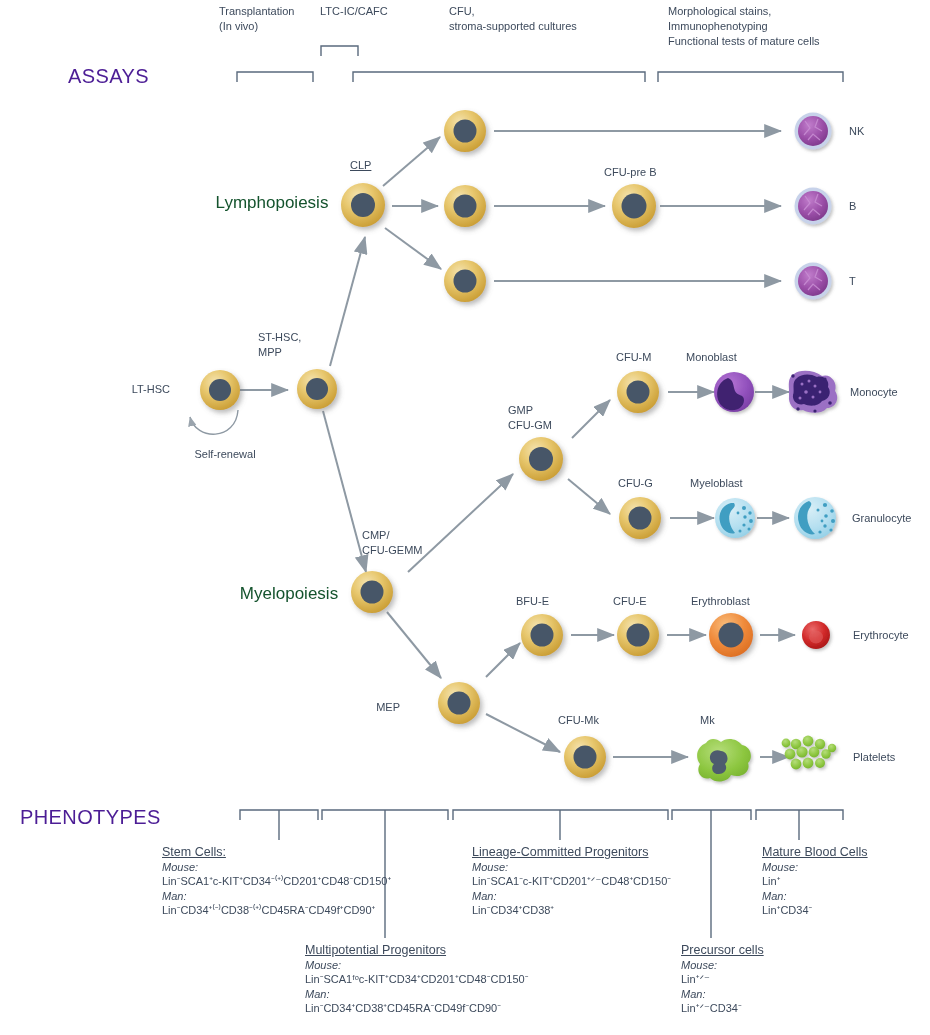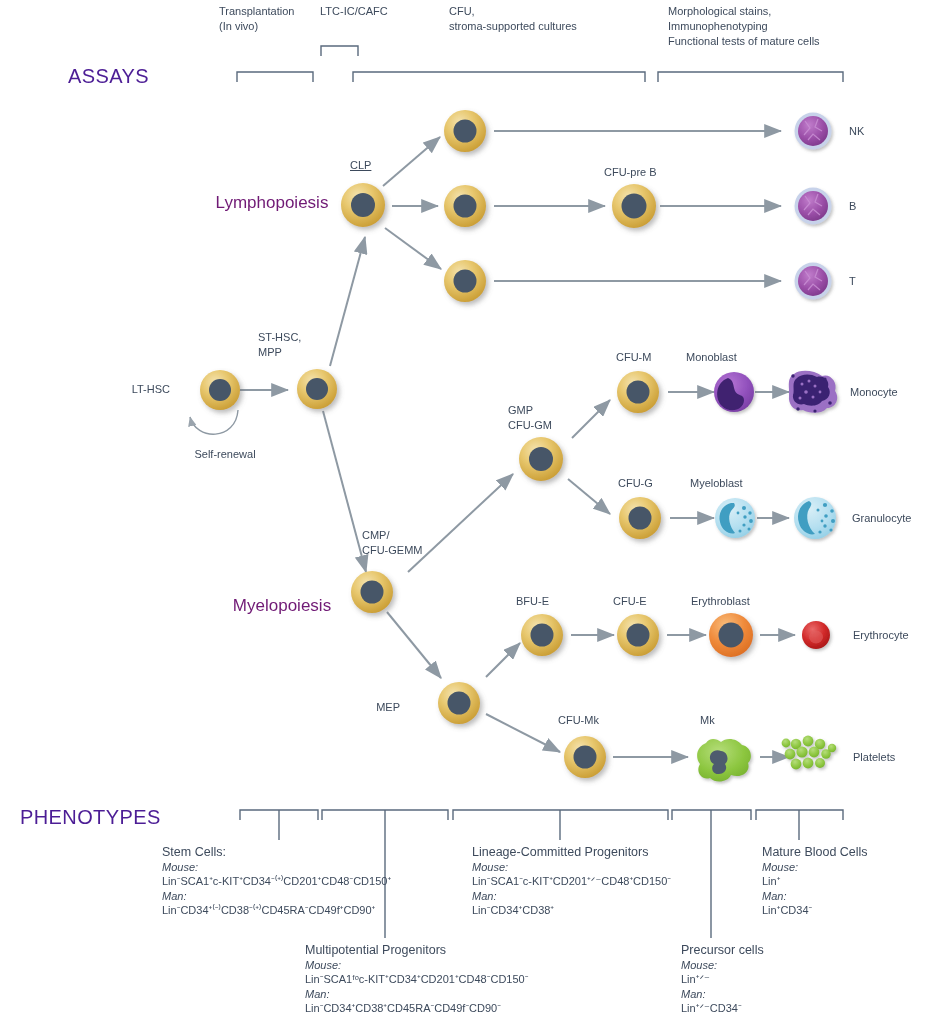--- a/index.html
+++ b/index.html
@@ -1,23 +1,23 @@
 <!DOCTYPE html>
 <html><head>
 <meta charset="utf-8">
 <style>
   html,body{margin:0;padding:0;background:#ffffff;}
   body{width:930px;height:1035px;position:relative;overflow:hidden;
        font-family:"Liberation Sans",sans-serif;color:#3d4a5c;}
   #stage{position:absolute;inset:0;}
   .lbl{position:absolute;font-size:11px;line-height:15px;color:#3d4a5c;white-space:pre;}
   .section-title{position:absolute;font-size:20px;letter-spacing:.4px;color:#4c1d95;}
-  .big{position:absolute;font-size:17px;color:#701a75;transform:translateX(-50%);text-align:center;}
+  .big{position:absolute;font-size:17px;color:#14532d;transform:translateX(-50%);text-align:center;}
   .ph-block{position:absolute;font-size:11px;line-height:14.2px;color:#3d4a5c;white-space:nowrap;}
-  .ph-head{font-size:12.5px;margin-bottom:1px;}
+  .ph-head{font-size:12.5px;margin-bottom:1px;text-decoration:underline;}
   .ph-it{font-style:italic;}
   svg{position:absolute;left:0;top:0;overflow:visible;}
 </style>
 </head>
 <body>
 
 <div id="stage">
 
   <svg width="930" height="1035" viewBox="0 0 930 1035">
     <defs>
@@ -316,21 +316,21 @@
 (In vivo)</div>
       <div class="lbl" style="left: 320px; top: 4px;">LTC-IC/CAFC</div>
       <div class="lbl" style="left: 449px; top: 4px;">CFU,
 stroma-supported cultures</div>
       <div class="lbl" style="left: 668px; top: 4px;">Morphological stains,
 Immunophenotyping
 Functional tests of mature cells</div>
     </div>
   <div id="lineageTitles">
       <div class="big" style="left: 272px; top: 193px;">Lymphopoiesis</div>
-      <div class="big" style="left: 282px; top: 584px; margin-top: 12px;">Myelopoiesis</div>
+      <div class="big" style="left: 289px; top: 584px;">Myelopoiesis</div>
     </div>
   <div id="nodeLabels">
       <div class="lbl" style="top: 382px; left: 170px; transform: translateX(-100%);">LT-HSC</div>
       <div class="lbl" style="top: 447px; left: 225px; transform: translateX(-50%);">Self-renewal</div>
       <div class="lbl" style="top: 330px; left: 258px;">ST-HSC,
 MPP</div>
       <div class="lbl" style="top: 158px; left: 350px; text-decoration: underline;">CLP</div>
       <div class="lbl" style="top: 165px; left: 604px;">CFU-pre B</div>
       <div class="lbl" style="top: 528px; left: 362px;">CMP/
 CFU-GEMM</div>

